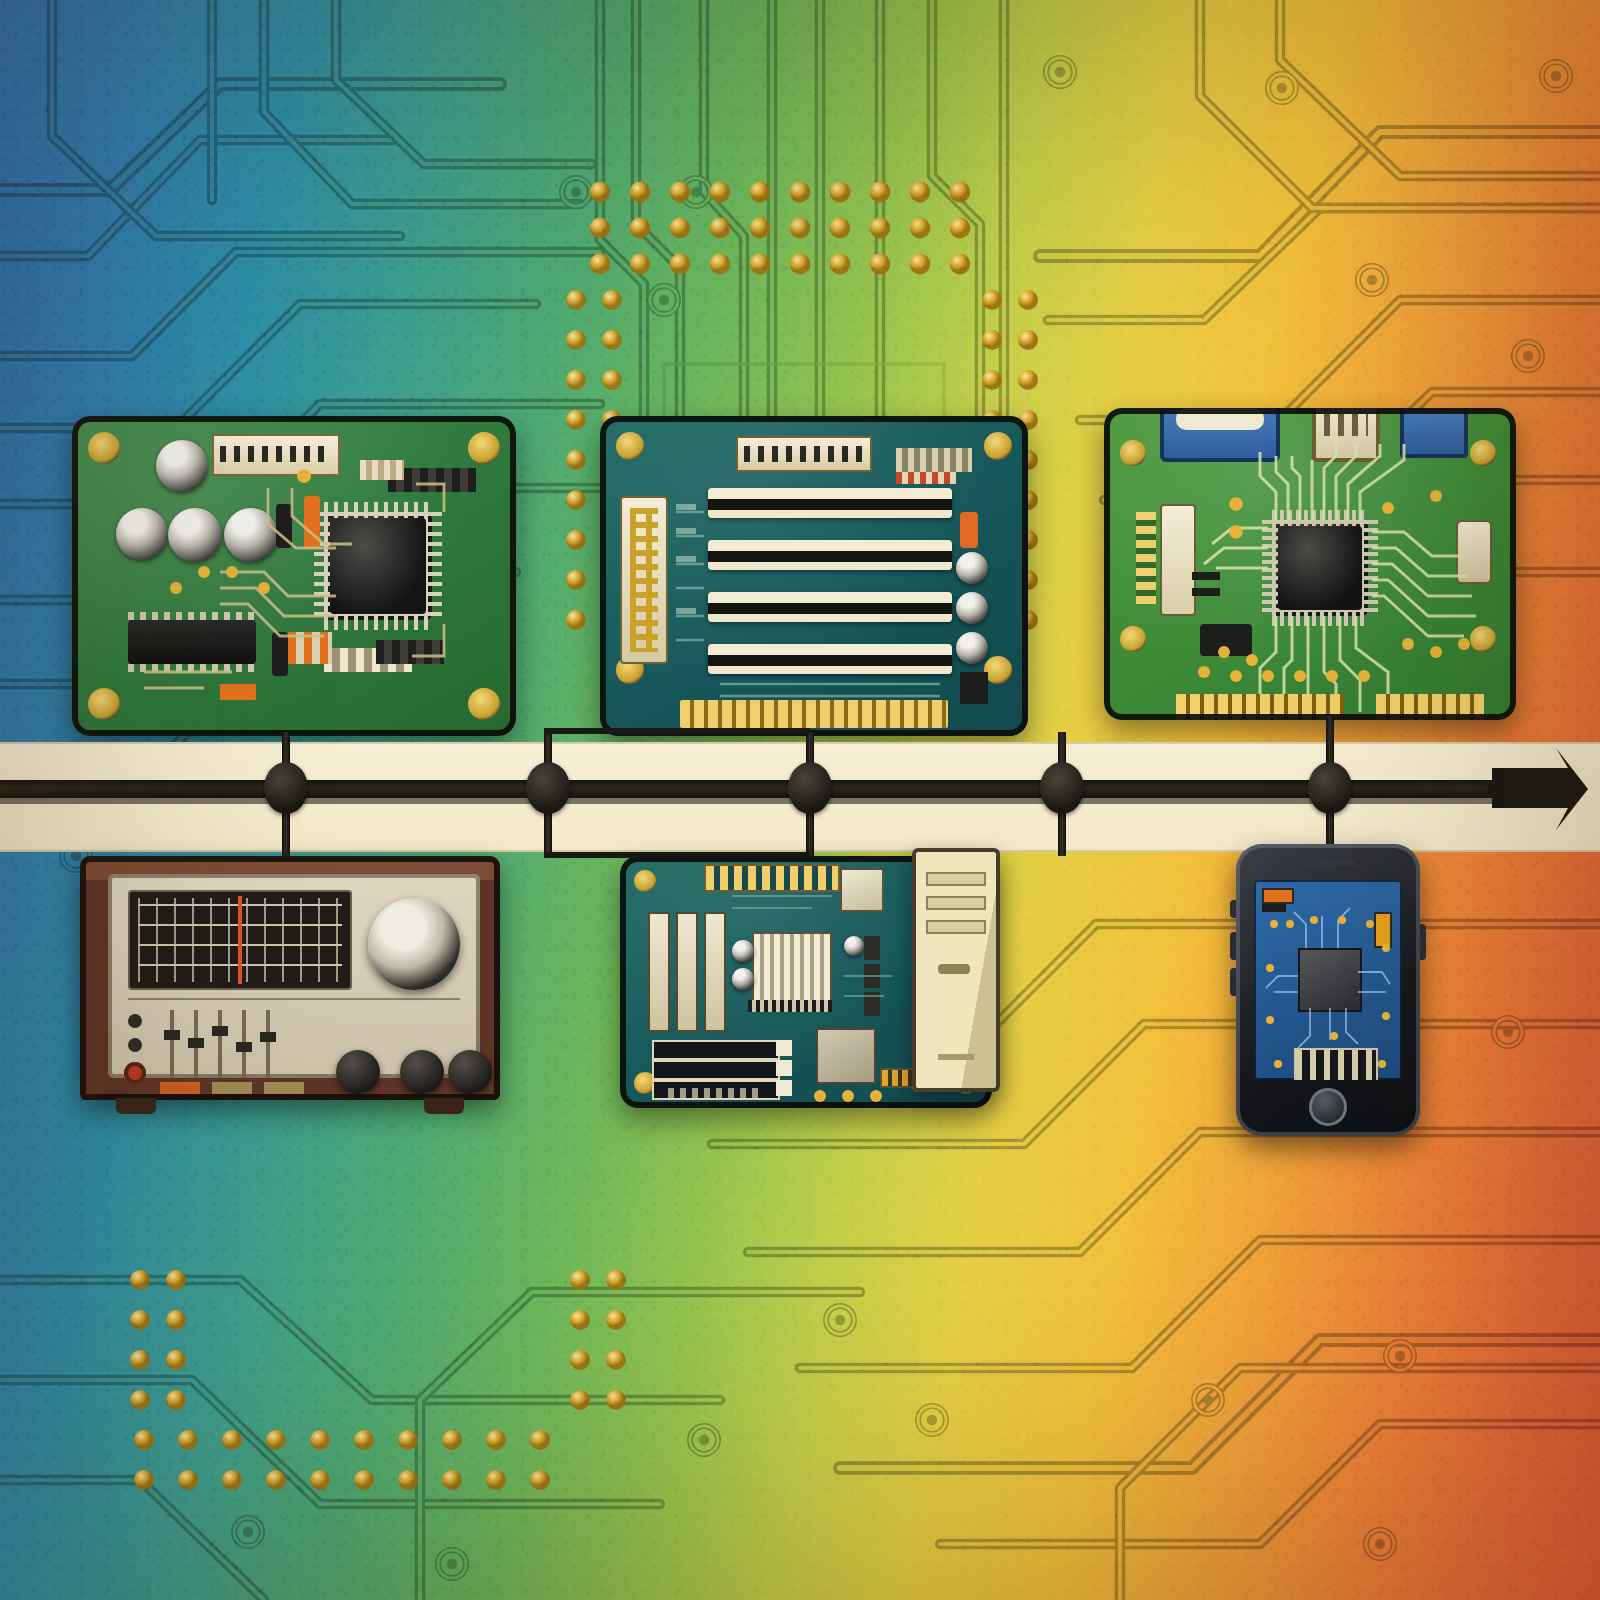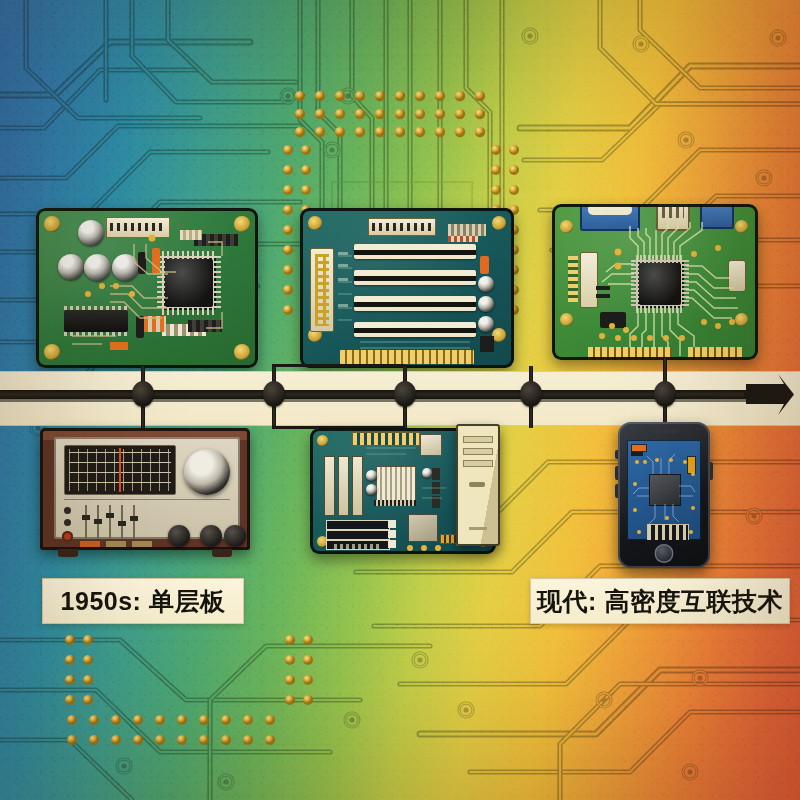--- a/index.html
+++ b/index.html
@@ -740,21 +740,15 @@
             <circle cx="64" cy="92" r="2"></circle>
             <circle cx="40" cy="78" r="2"></circle>
         </g>
       </svg>
     </div>
 
     <div class="abs" style="left:50%;bottom:5px;transform:translateX(-50%);width:19px;height:19px;border-radius:50%;
          background:radial-gradient(circle at 38% 32%,#5a5f67,#24272c 70%);box-shadow:inset 0 0 0 1.5px #6e757e;"></div>
   </div>
 
-  <div class="abs chip" style="left:42px;top:578px;width:200px;height:44px;">
-    <span class="lbl-text">1950s: 单层板</span>
-  </div>
-  <div class="abs chip" style="left:530px;top:578px;width:258px;height:44px;">
-    <span class="lbl-text">现代: 高密度互联技术</span>
-  </div>
 
   <div id="vig" class="abs"></div>
 </div>
 
 </body></html>

